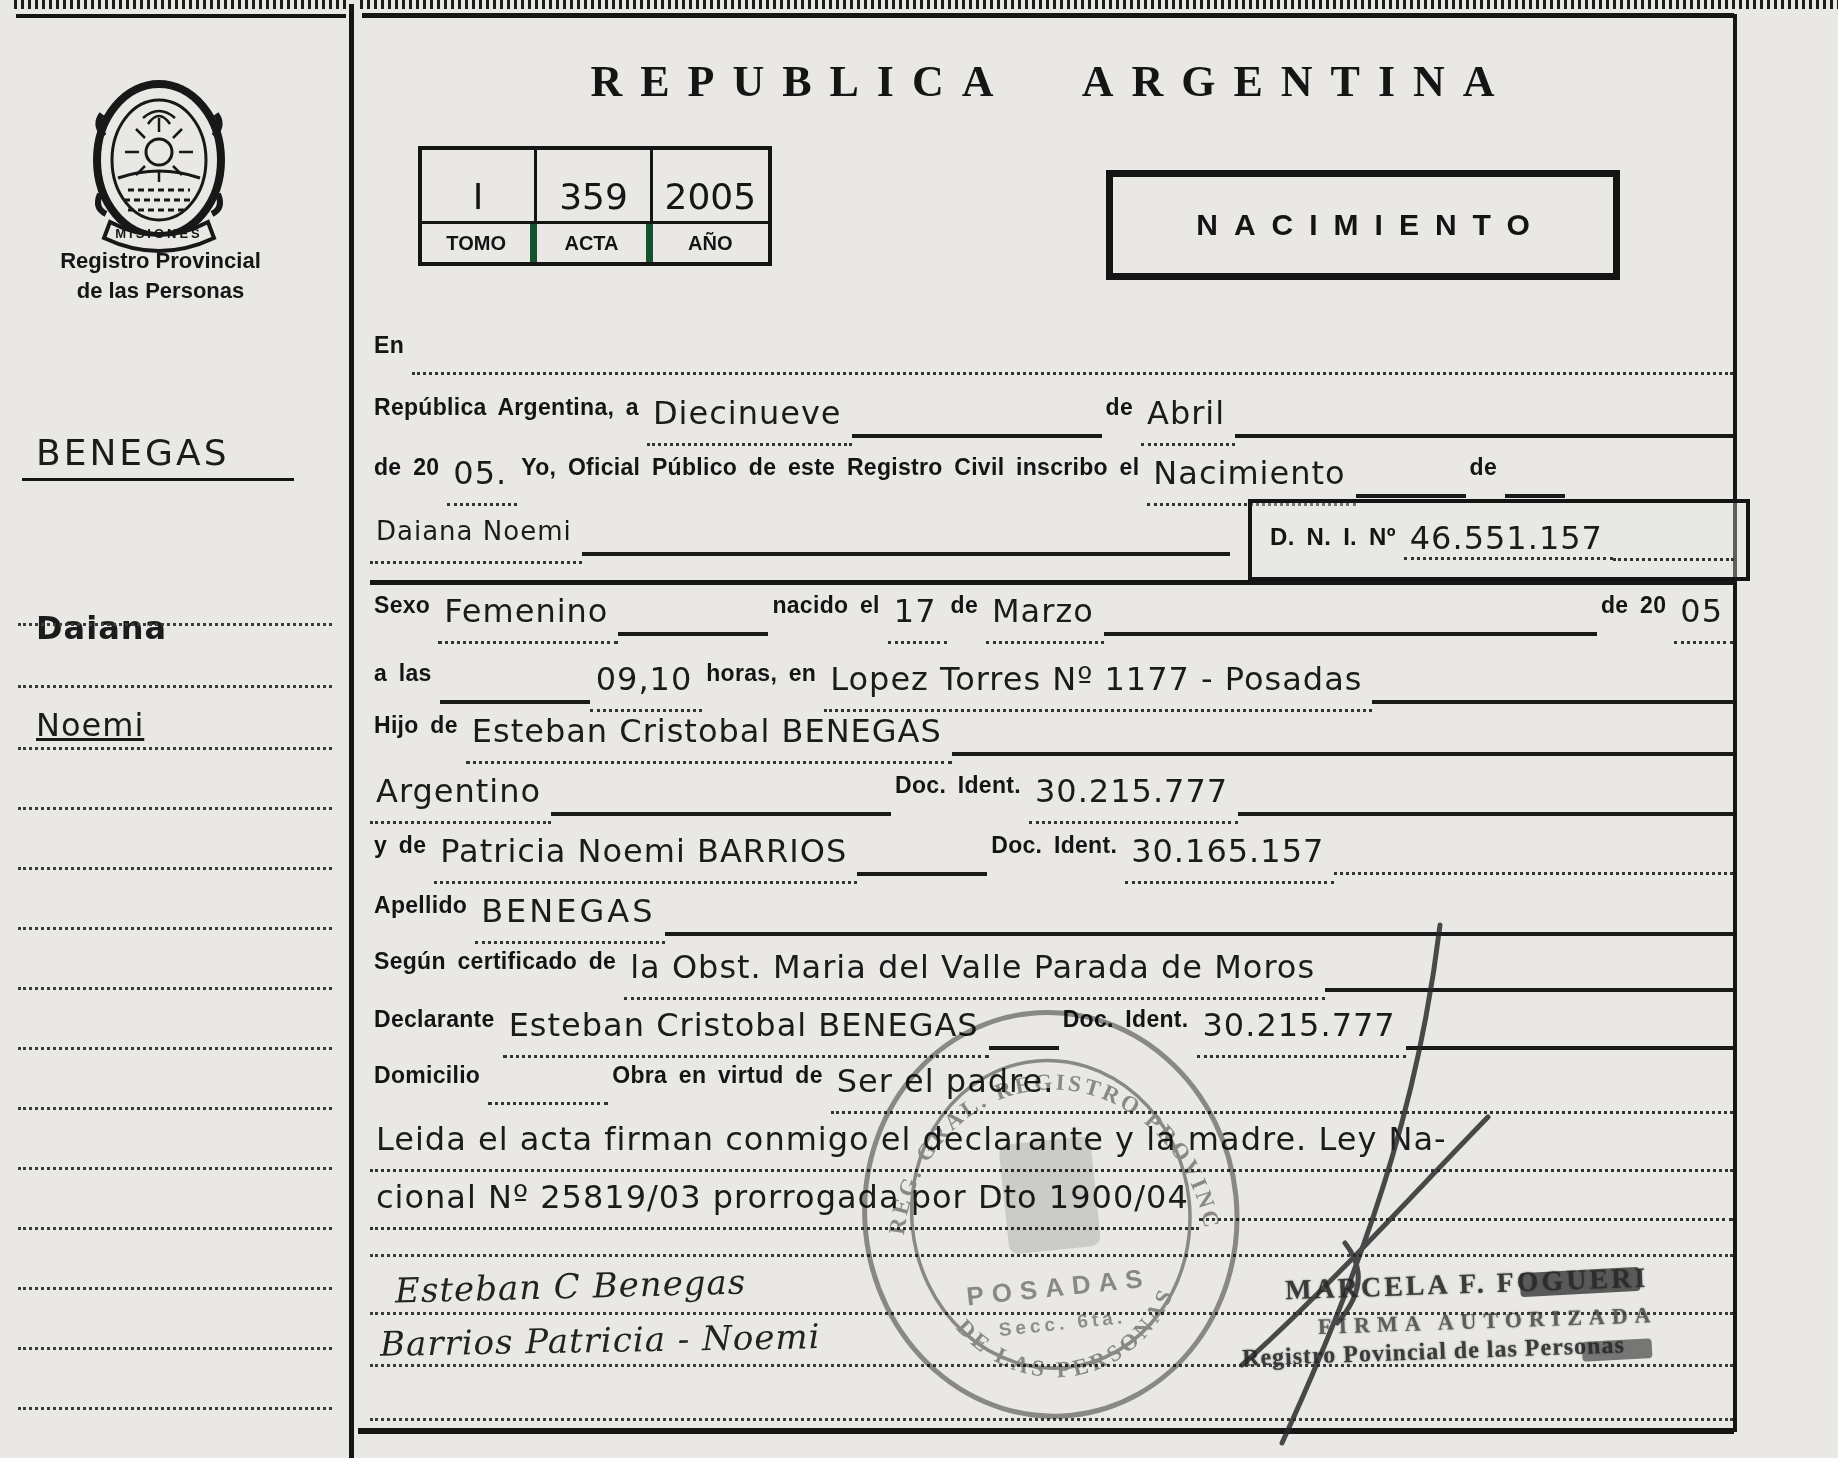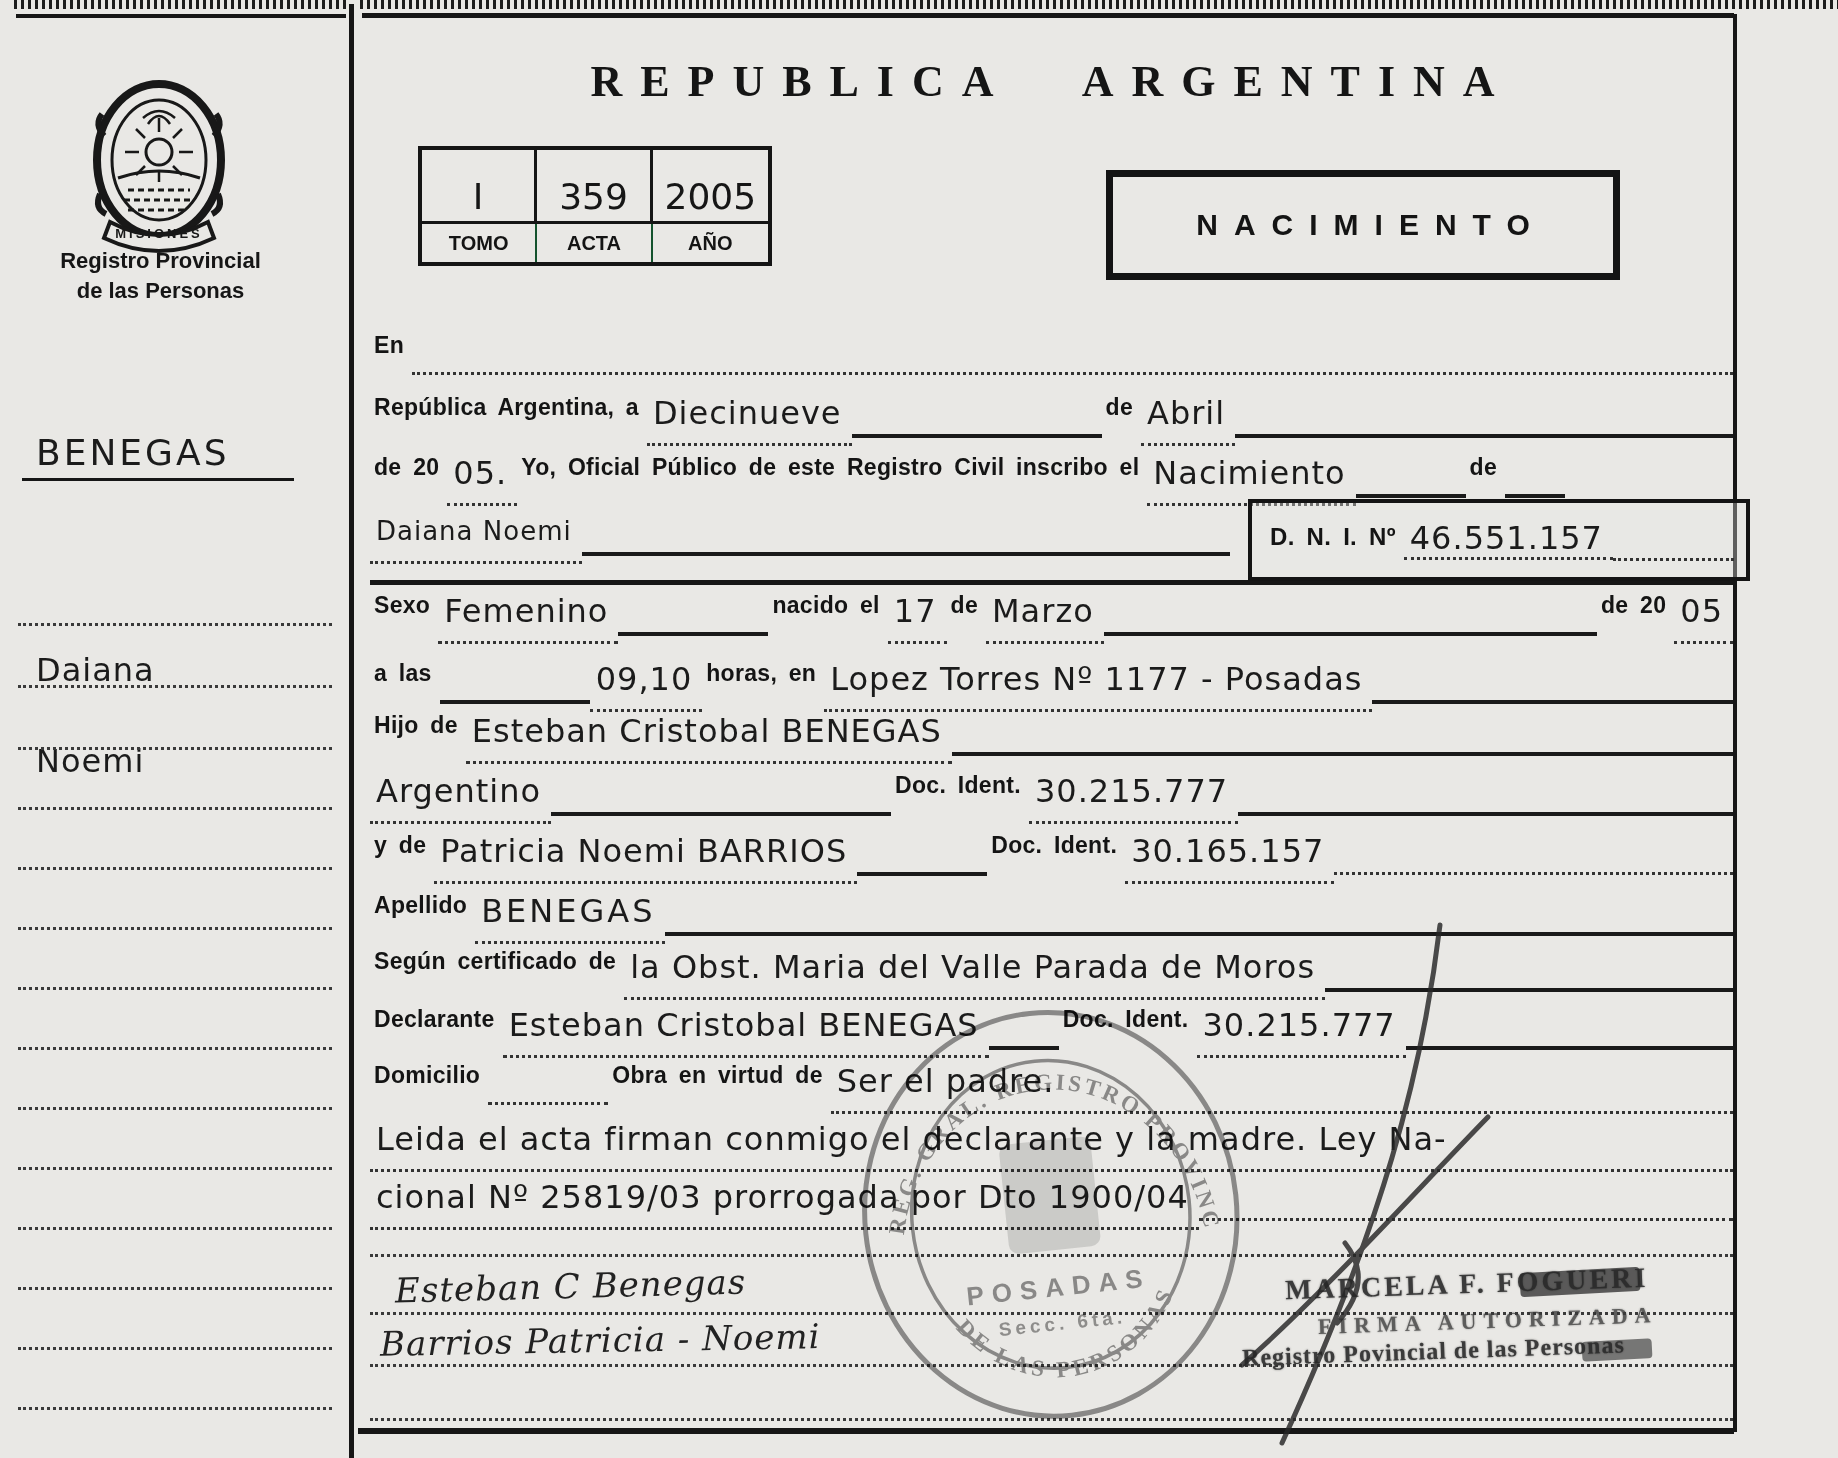--- a/index.html
+++ b/index.html
@@ -25,21 +25,21 @@
   .s{border-bottom:4px solid #1a1a1a;}
   .fill{flex:0 0 auto;height:40px;}
   .grow{flex:1 1 auto;}
   
   .title{position:absolute;left:370px;right:105px;top:56px;text-align:center;
          font:700 44px "Liberation Serif",serif;color:#151515;letter-spacing:18px;word-spacing:46px;}
   .tomo-table{position:absolute;left:418px;top:146px;width:346px;border:4px solid #151515;
               display:grid;grid-template-columns:1fr 1fr 1fr;grid-template-rows:74px 38px;background:transparent;}
   .tomo-v{border-right:3px solid #151515;border-bottom:3px solid #151515;display:flex;
           align-items:flex-end;justify-content:center;font:400 36px "DejaVu Sans",sans-serif;color:#161616;padding-bottom:4px;}
-  .tomo-l{border-right:2px solid #14532d;display:flex;align-items:center;justify-content:center;
+  .tomo-l{border-right:7px solid #14532d;display:flex;align-items:center;justify-content:center;
           font:700 20px "Liberation Sans",sans-serif;color:#141414;}
   .last{border-right:none;}
   .nac-box{position:absolute;left:1106px;top:170px;width:500px;height:96px;border:7px solid #141414;
            display:flex;align-items:center;justify-content:center;
            font:700 30px "Liberation Sans",sans-serif;color:#141414;letter-spacing:16px;text-indent:16px;}
   .dni-box{position:absolute;left:1248px;top:499px;width:468px;height:72px;border:4px solid #141414;
            display:flex;align-items:center;padding:0 12px 2px 14px;z-index:4;background:rgba(233,232,229,.35);}
   
   .org{position:absolute;left:8px;top:246px;width:305px;text-align:center;
        font:700 22px "Liberation Sans",sans-serif;color:#161616;line-height:30px;}
@@ -78,22 +78,22 @@
   <text x="71" y="164" text-anchor="middle" font-family="Liberation Sans, sans-serif" font-size="13" font-weight="700" fill="#181818" letter-spacing="3">MISIONES</text>
 </svg>
 
 <div class="org">
   <div>Registro Provincial</div>
   <div>de las Personas</div>
 </div>
 
 <div class="abs hw" style="left:30px;top:434px;font-size:36px;letter-spacing:3px;">BENEGAS</div>
 <div class="hline" style="left:22px;top:478px;width:272px;height:3px;"></div>
-<div class="abs hw" style="left:30px;top:651px;">Daiana</div>
-<div class="abs hw" style="left:30px;top:742px;">Noemi</div>
+<div class="abs hw" style="left:30px;top:609px;font-weight:bold;">Daiana</div>
+<div class="abs hw" style="left:30px;top:706px;text-decoration:underline;">Noemi</div>
 <div id="sidebar-lines">
     <div class="dotline" style="left: 18px; top: 623px; width: 314px;"></div>
     <div class="dotline" style="left: 18px; top: 685px; width: 314px;"></div>
     <div class="dotline" style="left: 18px; top: 747px; width: 314px;"></div>
     <div class="dotline" style="left: 18px; top: 807px; width: 314px;"></div>
     <div class="dotline" style="left: 18px; top: 867px; width: 314px;"></div>
     <div class="dotline" style="left: 18px; top: 927px; width: 314px;"></div>
     <div class="dotline" style="left: 18px; top: 987px; width: 314px;"></div>
     <div class="dotline" style="left: 18px; top: 1047px; width: 314px;"></div>
     <div class="dotline" style="left: 18px; top: 1107px; width: 314px;"></div>

